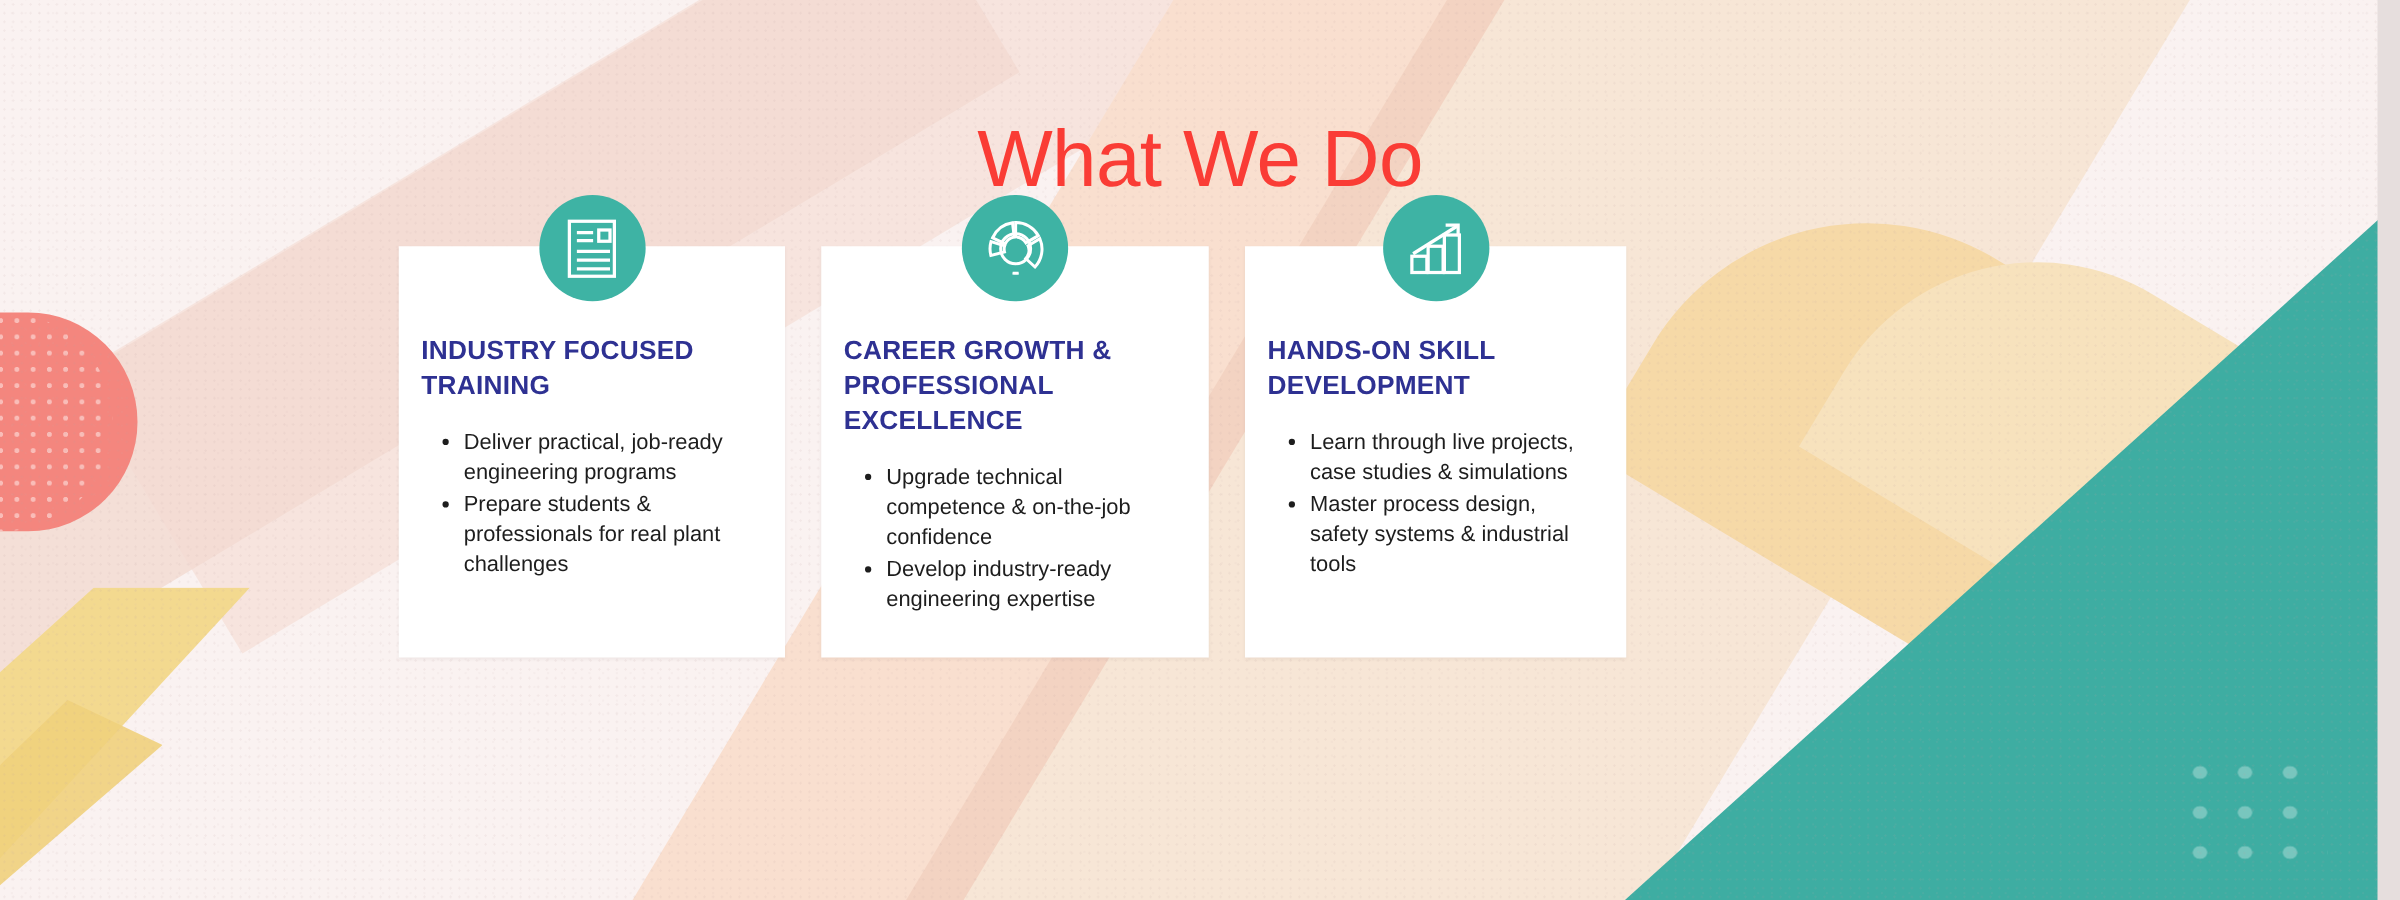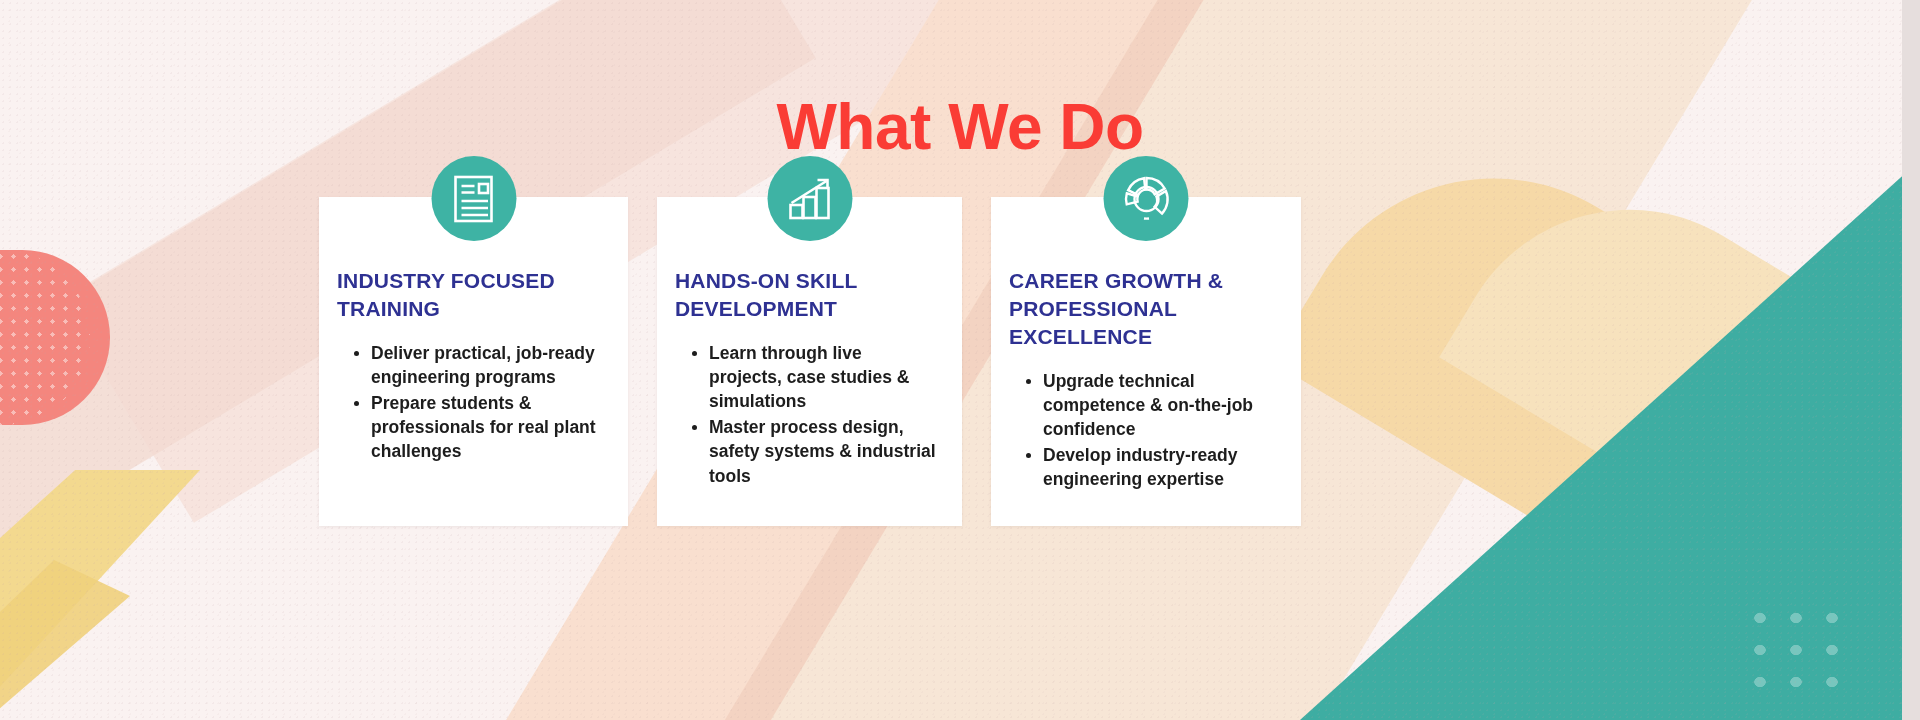--- a/index.html
+++ b/index.html
@@ -146,21 +146,21 @@
 
   
   .content { position: relative; z-index: 5; }
 
   .page-title {
     position: absolute;
     top: 52px;
     left: 0; right: 0;
     text-align: center;
     font-size: 64px;
-    font-weight: 700;
+    font-weight: 400;
     letter-spacing: -0.5px;
     color: #fa3c35;
     line-height: 1;
   }
 
   .cards {
     position: absolute;
     top: 197px;
     left: 319px;
     display: flex;
@@ -206,21 +206,20 @@
   .card-list {
     margin: 18px 0 26px 0;
     padding: 0 24px 0 52px;
     list-style: disc;
   }
   .card-list li {
     font-size: 17.5px;
     line-height: 1.38;
     color: #1d1d1d;
     margin-bottom: 2px;
-    font-weight: bold;
   }
   .card-list li::marker { font-size: 17px; }
 </style>
 </head>
 <body>
 
 <div id="stage">
 
   <div class="bg-layer">
     <div class="bg-base"></div>
@@ -259,50 +258,50 @@
             <line x1="10" y1="41" x2="36.5" y2="41"></line>
           </svg>
         </div>
         <h2 class="card-title">INDUSTRY FOCUSED TRAINING</h2>
         <ul class="card-list">
           <li>Deliver practical, job-ready engineering programs</li>
           <li>Prepare students &amp; professionals for real plant challenges</li>
         </ul>
       </div>
 
-      <div class="card card-2">
-        <div class="card-icon">
-          <svg width="46" height="46" viewBox="0 0 46 46" fill="none" stroke="#ffffff" stroke-width="2.6">
-            <rect x="4" y="29" width="12" height="13"></rect>
-            <rect x="17" y="21" width="12" height="21"></rect>
-            <rect x="30" y="12" width="12" height="30"></rect>
-            <line x1="5" y1="27" x2="40" y2="5"></line>
-            <polyline points="31,4 41,4 41,13"></polyline>
-          </svg>
-        </div>
-        <h2 class="card-title">HANDS-ON SKILL DEVELOPMENT</h2>
-        <ul class="card-list">
-          <li>Learn through live projects, case studies &amp; simulations</li>
-          <li>Master process design, safety systems &amp; industrial tools</li>
-        </ul>
-      </div>
-
       <div class="card card-3">
         <div class="card-icon">
           <svg width="50" height="50" viewBox="0 0 50 50" fill="none" stroke="#ffffff" stroke-width="2.4">
             <circle cx="25" cy="25" r="12"></circle>
             <path d="M25 4 A21 21 0 0 1 43.2 14.5 L33.2 20.3 A9.5 9.5 0 0 0 25 15.5 Z"></path>
             <path d="M44.4 17 A21 21 0 0 1 40.5 39.6 L33.1 32.8 A9.5 9.5 0 0 0 34.9 22.6 Z"></path>
             <path d="M6.6 16.2 A21 21 0 0 1 22.5 4.2 L23.9 15.6 A9.5 9.5 0 0 0 16.7 21.1 Z"></path>
             <path d="M5.3 19.3 A21 21 0 0 0 5.2 30.3 L16.1 27.6 A9.5 9.5 0 0 1 16.2 22.6 Z"></path>
             <path d="M22.5 44.5 A21 21 0 0 0 27.5 44.5"></path>
           </svg>
         </div>
         <h2 class="card-title">CAREER GROWTH &amp; PROFESSIONAL EXCELLENCE</h2>
         <ul class="card-list">
           <li>Upgrade technical competence &amp; on-the-job confidence</li>
           <li>Develop industry-ready engineering expertise</li>
         </ul>
       </div>
 
+      <div class="card card-2">
+        <div class="card-icon">
+          <svg width="46" height="46" viewBox="0 0 46 46" fill="none" stroke="#ffffff" stroke-width="2.6">
+            <rect x="4" y="29" width="12" height="13"></rect>
+            <rect x="17" y="21" width="12" height="21"></rect>
+            <rect x="30" y="12" width="12" height="30"></rect>
+            <line x1="5" y1="27" x2="40" y2="5"></line>
+            <polyline points="31,4 41,4 41,13"></polyline>
+          </svg>
+        </div>
+        <h2 class="card-title">HANDS-ON SKILL DEVELOPMENT</h2>
+        <ul class="card-list">
+          <li>Learn through live projects, case studies &amp; simulations</li>
+          <li>Master process design, safety systems &amp; industrial tools</li>
+        </ul>
+      </div>
+
     </div>
   </div>
 </div>
 
 </body></html>

